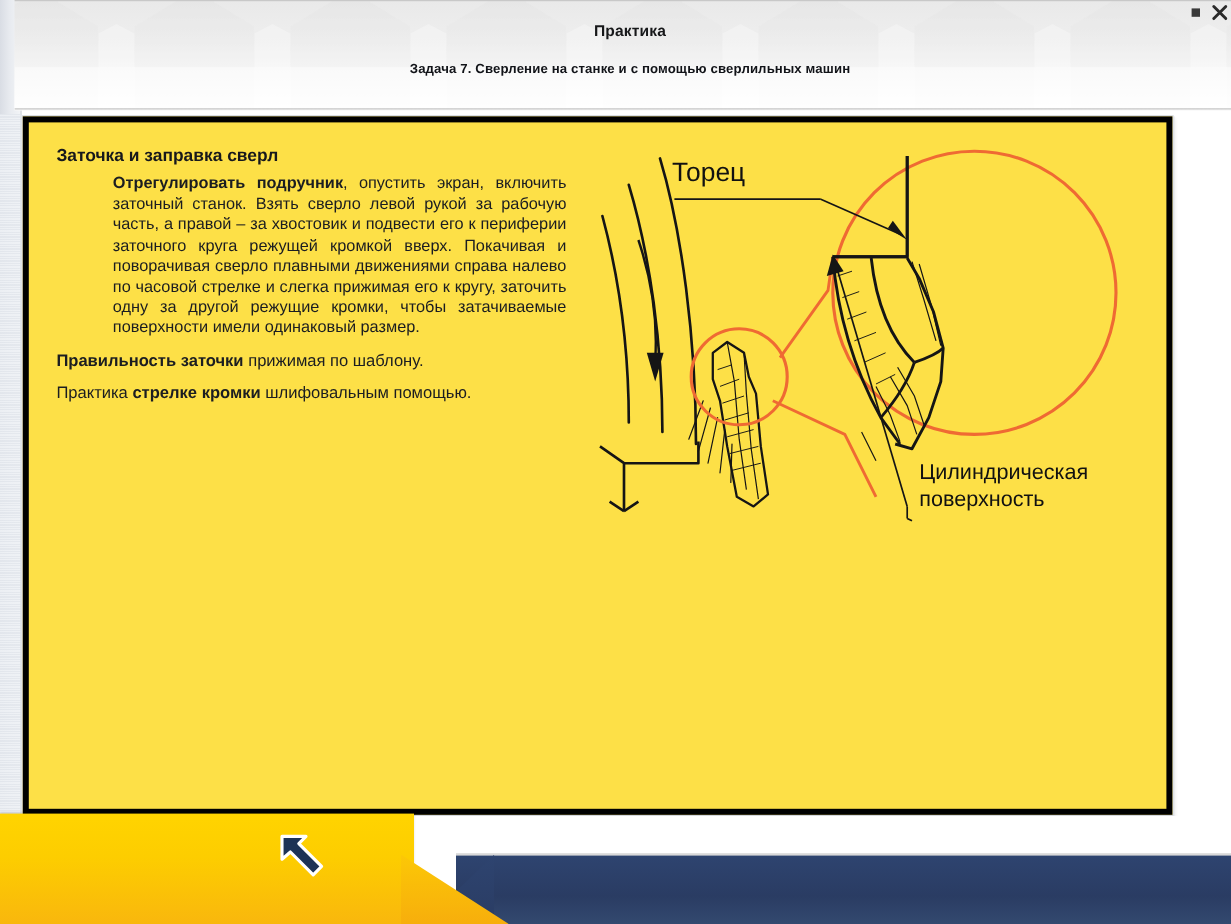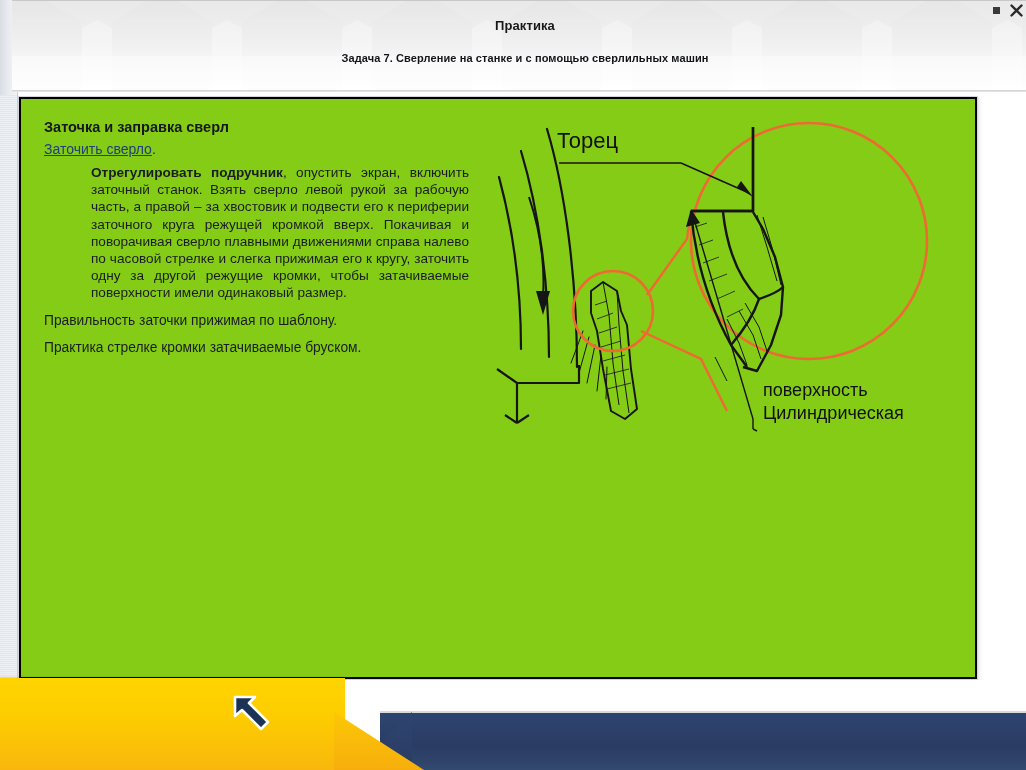--- a/index.html
+++ b/index.html
@@ -73,22 +73,22 @@
 
   
   #content-panel{
     position:absolute; left:18px; top:96px; width:960px; height:584px;
     background:#ffffff;
     border:1px solid #d2d6dc;
     box-shadow:1px 1px 0 #e9ebee, 2px 2px 3px rgba(0,0,0,.08);
   }
   #content-panel-inner{
     position:absolute; left:0; top:0; right:0; bottom:0;
-    border:2px solid #000000;
-    background:#84cc16;
+    border:5px solid #000000;
+    background:#fde047;
   }
 
   
   #text-column{
     position:absolute; left:23px; top:20px; width:425px;
     color:#1b1d21;
   }
   #section-heading{
     font-size:14.5px; font-weight:bold; color:#17181c; margin-bottom:6px;
   }
@@ -100,21 +100,21 @@
 
   #main-paragraph{
     font-size:13.6px; line-height:17.2px; text-align:justify;
     color:#1b1d21; margin-bottom:10px;margin-left:47px;
   }
   #main-paragraph b{ font-weight:bold; }
 
   .sub-paragraph{
     font-size:13.8px; line-height:18px; color:#1b1d21; margin-bottom:9px;
   }
-  .sub-paragraph b{ font-weight:normal;margin-top:12px; }
+  .sub-paragraph b{ font-weight:bold;margin-top:12px; }
 
   
   #diagram-area{
     position:absolute; left:470px; top:20px; width:470px; height:440px;
   }
   #diagram-svg{ display:block; }
 
   
   #footer-white-gap{
     position:absolute; left:0; top:680px; width:1026px; height:90px; background:#ffffff;
@@ -205,29 +205,26 @@
     </div>
   </div>
 
   <div id="content-panel">
     <div id="content-panel-inner">
 
       <div id="text-column">
 
         <div id="section-heading">Заточка и заправка сверл</div>
 
-        <div id="spin-drill-link-row">
-          <a id="spin-drill-link">Заточить сверло</a><span id="spin-drill-period">.</span>
-        </div>
 
         <div id="main-paragraph"><b>Отрегулировать подручник</b><span>, опустить экран, включить заточный станок. Взять сверло левой рукой за рабочую часть, а правой – за хвостовик и подвести его к периферии заточного круга режущей кромкой вверх. Покачивая и поворачивая сверло плавными движениями справа налево по часовой стрелке и слегка прижимая его к кругу, заточить одну за другой режущие кромки, чтобы затачиваемые поверхности имели одинаковый размер.</span></div>
 
         <div class="sub-paragraph"><b>Правильность заточки</b><span> прижимая по шаблону.</span></div>
 
-        <div class="sub-paragraph"><span>Практика </span><b>стрелке кромки</b><span> затачиваемые бруском.</span></div>
+        <div class="sub-paragraph"><span>Практика </span><b>стрелке кромки</b><span> шлифовальным помощью.</span></div>
       </div>
 
       <div id="diagram-area">
         <svg id="diagram-svg" width="470" height="440" viewBox="0 0 470 440">
 
           <g fill="none" stroke="#151515" stroke-width="2.2" stroke-linecap="round">
             <path d="M56 10 C 74 70, 86 160, 86 248"></path>
             <path d="M30 32 C 48 92, 58 166, 58 238"></path>
             <path d="M8 58 C 22 110, 30 168, 30 230"></path>
           </g>
@@ -315,22 +312,22 @@
             <line x1="262" y1="310" x2="266" y2="312"></line>
           </g>
 
         </svg>
 
         <div style="position:absolute;left:66px;top:9px;font-size:22px;color:#111;">
           <span>Торец</span>
         </div>
 
         <div style="position:absolute;left:272px;top:260px;font-size:18px;color:#111;line-height:23px;">
+          <div>Цилиндрическая</div>
           <div>поверхность</div>
-          <div>Цилиндрическая</div>
         </div>
       </div>
 
     </div>
   </div>
 
   <div id="footer-white-gap"></div>
   <div id="footer-navy-band"></div>
   <div id="footer-navy-top-edge"></div>
   <div id="footer-navy-wedge"></div>

